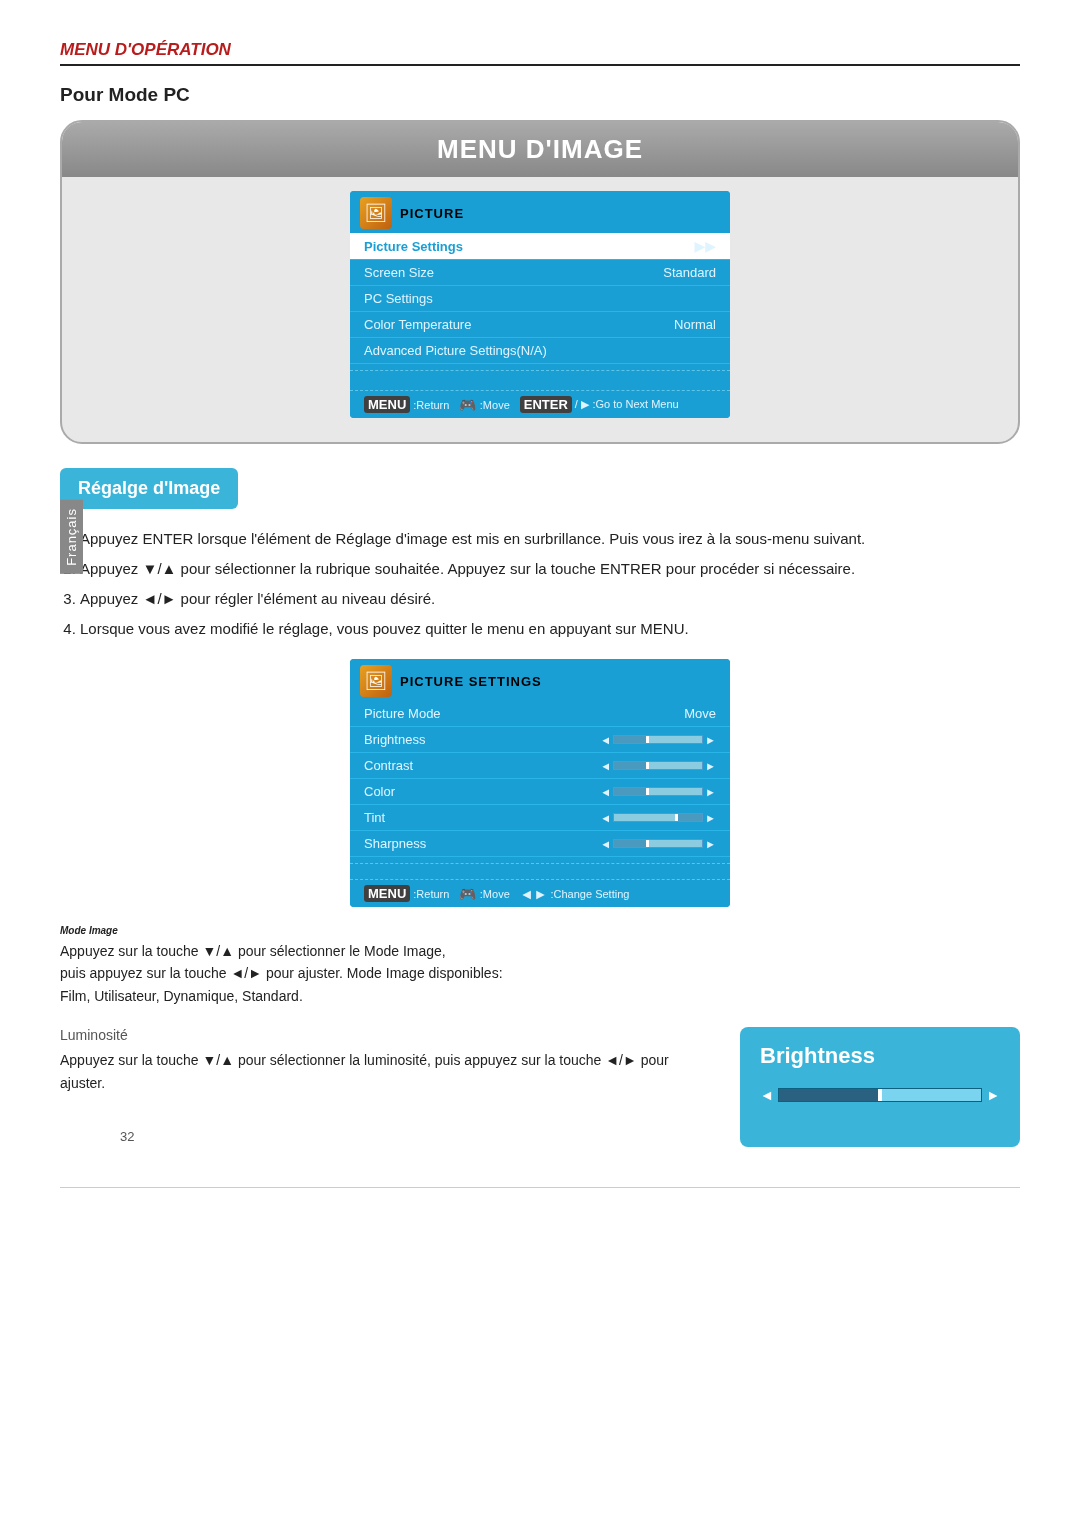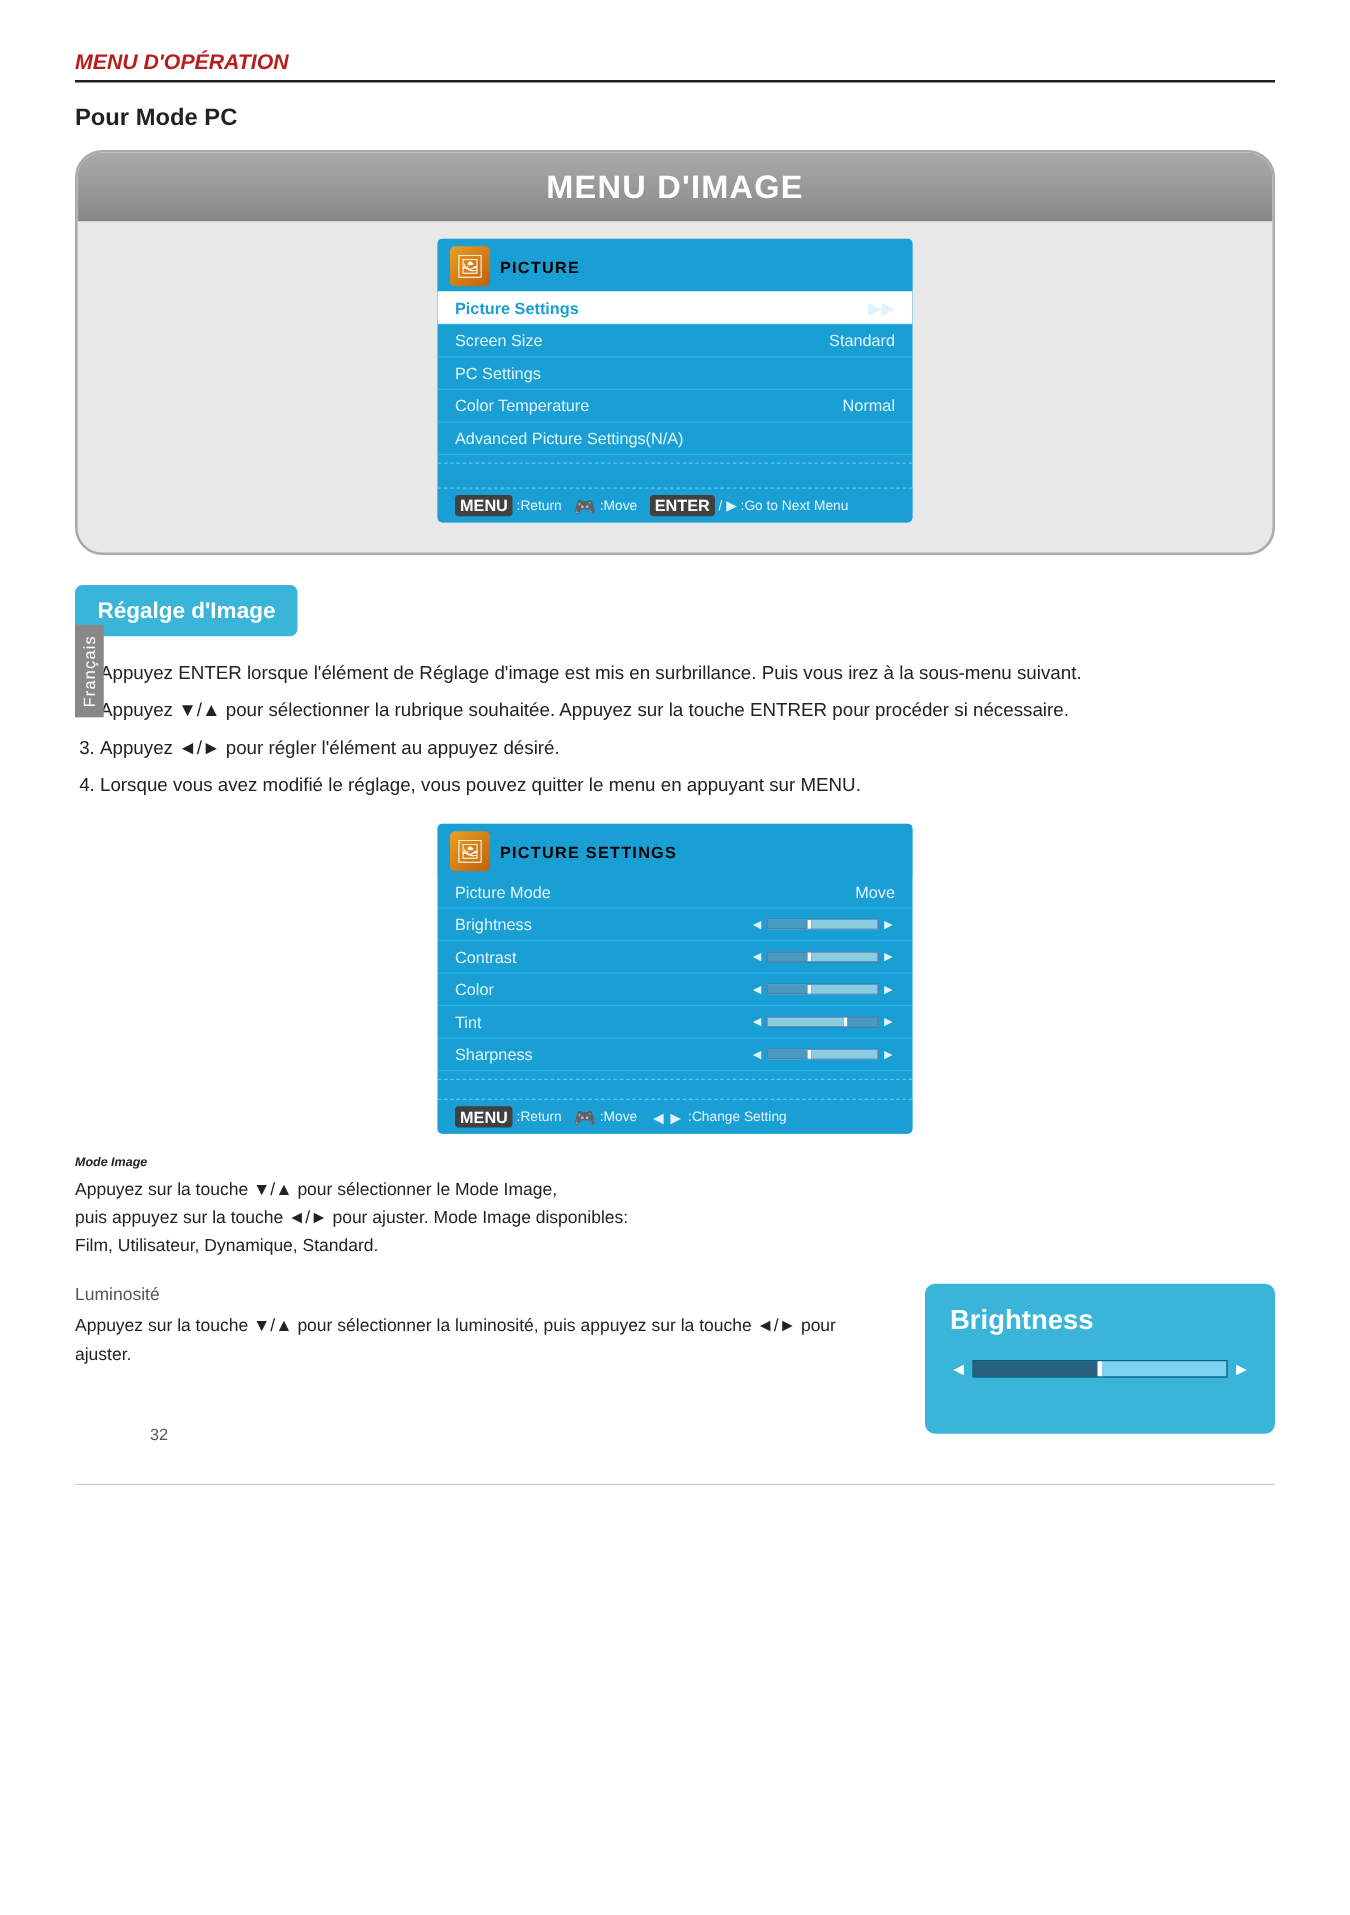--- a/index.html
+++ b/index.html
@@ -260,21 +260,21 @@
       background: #7ad4f0;
       flex: 2;
     }
     .b-arrow {
       color: #fff;
       font-size: 14px;
     }
 
     .page-number {
       position: absolute;
-      bottom: 33px;
+      bottom: 44px;
       left: 60px;
       font-size: 13px;
       color: #555;
     }
     .bottom-rule {
       border: none;
       border-top: 1px solid #ccc;
       margin-top: 40px;
       margin-bottom: 10px;
     }
@@ -366,21 +366,21 @@
     </div>
   </div>
 
   
   <div class="regalge-box">Régalge d'Image</div>
 
   
   <ol class="instruction-list">
     <li>Appuyez ENTER lorsque l'élément de Réglage d'image est mis en surbrillance. Puis vous irez à la sous-menu suivant.</li>
     <li>Appuyez ▼/▲ pour sélectionner la rubrique souhaitée. Appuyez sur la touche ENTRER pour procéder si nécessaire.</li>
-    <li>Appuyez ◄/► pour régler l'élément au appuyez désiré.</li>
+    <li>Appuyez ◄/► pour régler l'élément au niveau désiré.</li>
     <li>Lorsque vous avez modifié le réglage, vous pouvez quitter le menu en appuyant sur MENU.</li>
   </ol>
 
   
   <div class="osd-panel2">
     <div class="osd-header">
       <div class="osd-icon">🖼</div>
       <span class="osd-title">PICTURE SETTINGS</span>
     </div>
 

